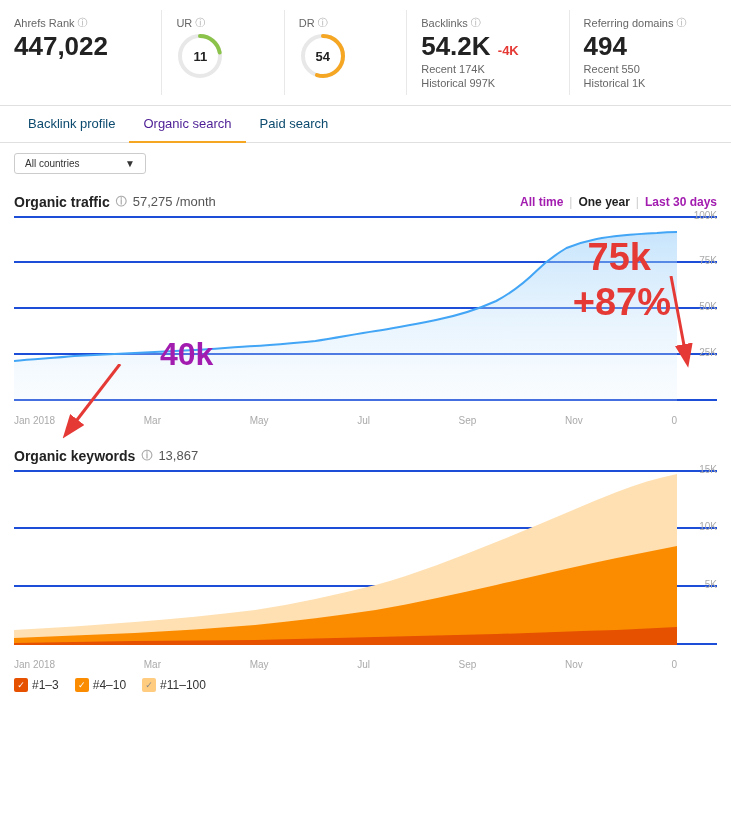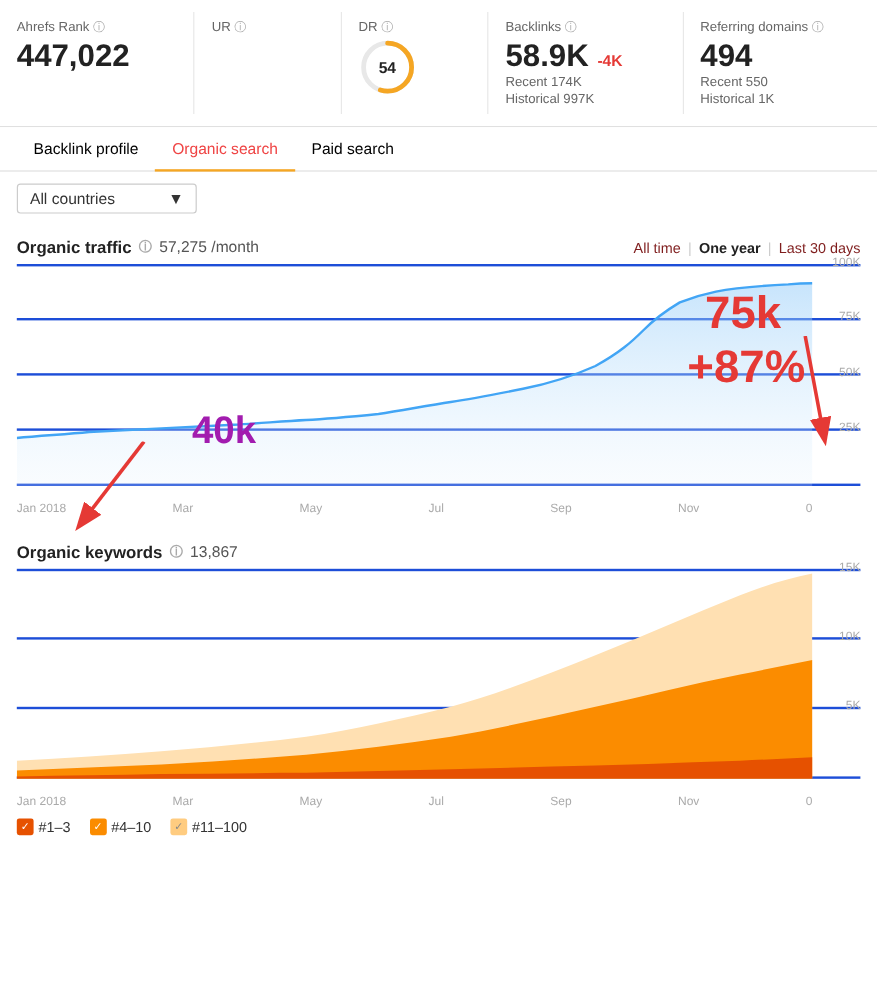--- a/index.html
+++ b/index.html
@@ -64,58 +64,58 @@
     .nav-tabs {
       display: flex;
       border-bottom: 1px solid #e0e0e0;
       padding: 0 14px;
       background: #fff;
       position: relative;
     }
     .nav-tab {
       padding: 10px 14px;
       font-size: 13px;
-      color: #000000;
+      color: #0c4a6e;
       cursor: pointer;
       border-bottom: 2px solid transparent;
       margin-bottom: -1px;
     }
     .nav-tab.active {
-      color: #ef4444;
+      color: #4c1d95;
       border-bottom: 2px solid #f5a623;
       font-weight: 500;
       text-align: right;
     }
 
     
     .filter-bar {
       padding: 10px 14px;
       background: #fff;
     }
     .country-select {
       display: flex;
       align-items: center;
       border: 1px solid #ccc;
       border-radius: 3px;
       padding: 4px 10px;
-      width: 150px;
+      width: 132px;
       cursor: pointer;
-      font-size: 13px;
+      font-size: 10px;
       color: #333;
       background: #fff;
       justify-content: space-between;
     }
 
     
     .section {
       padding: 10px 14px 0;
     }
     .section-header {
       display: flex;
-      align-items: flex-end;
+      align-items: center;
       justify-content: space-between;
       margin-bottom: 6px;
     }
     .section-title {
       font-size: 14px;
       font-weight: 600;
       color: #222;
       display: flex;
       align-items: center;
       gap: 6px;
@@ -123,21 +123,21 @@
     .section-title .value {
       font-size: 13px;
       color: #555;
       font-weight: 400;
     }
     .time-filters {
       display: flex;
       gap: 6px;
       font-size: 12px;
     }
-    .time-filter { color: #7f1d1d; cursor: pointer; }
+    .time-filter { color: #a21caf; cursor: pointer; font-weight: bold; }
     .time-filter.active { color: #222; font-weight: 600; }
     .time-sep { color: #ccc; }
 
     
     .chart-area {
       position: relative;
       margin: 0 14px;
     }
 
     
@@ -265,20 +265,29 @@
       <span style="color:#aaa;font-size:10px;">ⓘ</span>
     </div>
     <div class="metric-value">447,022</div>
   </div>
 
   <div class="metric-item" style="flex:0.7; min-width:80px;">
     <div class="metric-label">
       <span>UR</span>
       <span style="color:#aaa;font-size:10px;">ⓘ</span>
     </div>
+    <div class="gauge-container">
+      <div class="gauge">
+        <svg viewBox="0 0 48 48">
+          <circle cx="24" cy="24" r="20" fill="none" stroke="#e8e8e8" stroke-width="4"></circle>
+          <circle cx="24" cy="24" r="20" fill="none" stroke="#8bc34a" stroke-width="4" stroke-dasharray="125.6" stroke-dashoffset="98" stroke-linecap="round"></circle>
+        </svg>
+        <div class="gauge-value-label">11</div>
+      </div>
+    </div>
   </div>
 
   <div class="metric-item" style="flex:0.7; min-width:80px;">
     <div class="metric-label">
       <span>DR</span>
       <span style="color:#aaa;font-size:10px;">ⓘ</span>
     </div>
     <div class="gauge-container">
       <div class="gauge">
         <svg viewBox="0 0 48 48">
@@ -289,21 +298,21 @@
       </div>
     </div>
   </div>
 
   <div class="metric-item">
     <div class="metric-label">
       <span>Backlinks</span>
       <span style="color:#aaa;font-size:10px;">ⓘ</span>
     </div>
     <div class="metric-value">
-      <span>58.9K</span>
+      <span>54.2K</span>
       <span style="font-size:13px;color:#e53935;font-weight:600;">-4K</span>
     </div>
     <div class="metric-sub">Recent 174K</div>
     <div class="metric-sub">Historical 997K</div>
   </div>
 
   <div class="metric-item">
     <div class="metric-label">
       <span>Referring domains</span>
       <span style="color:#aaa;font-size:10px;">ⓘ</span>

